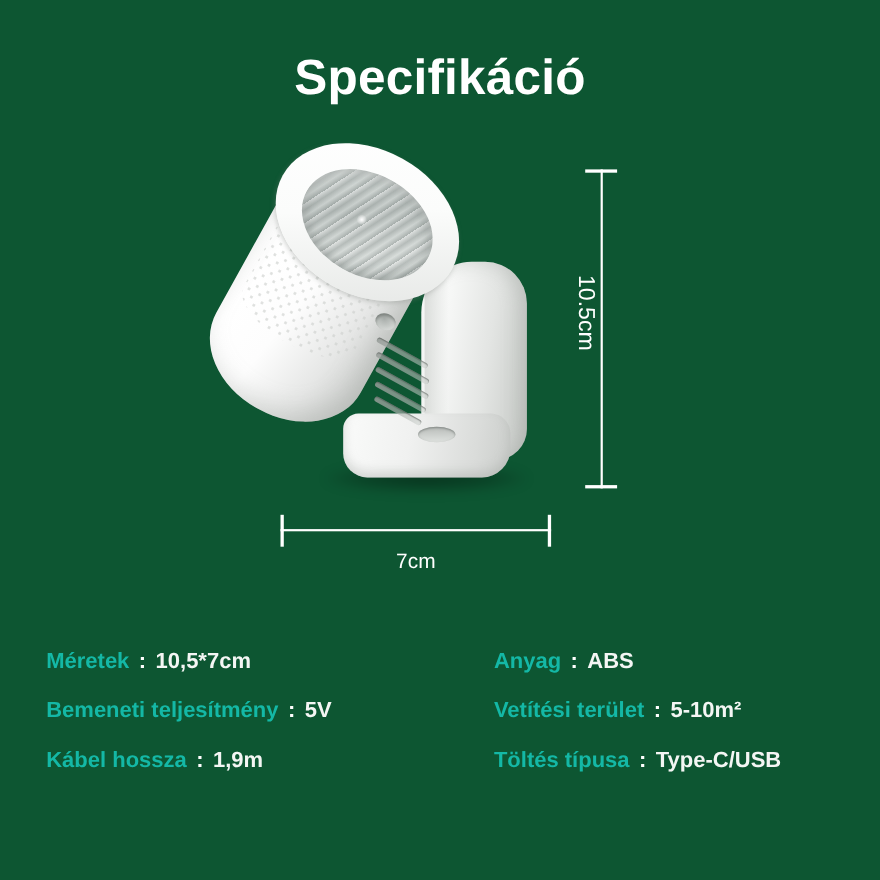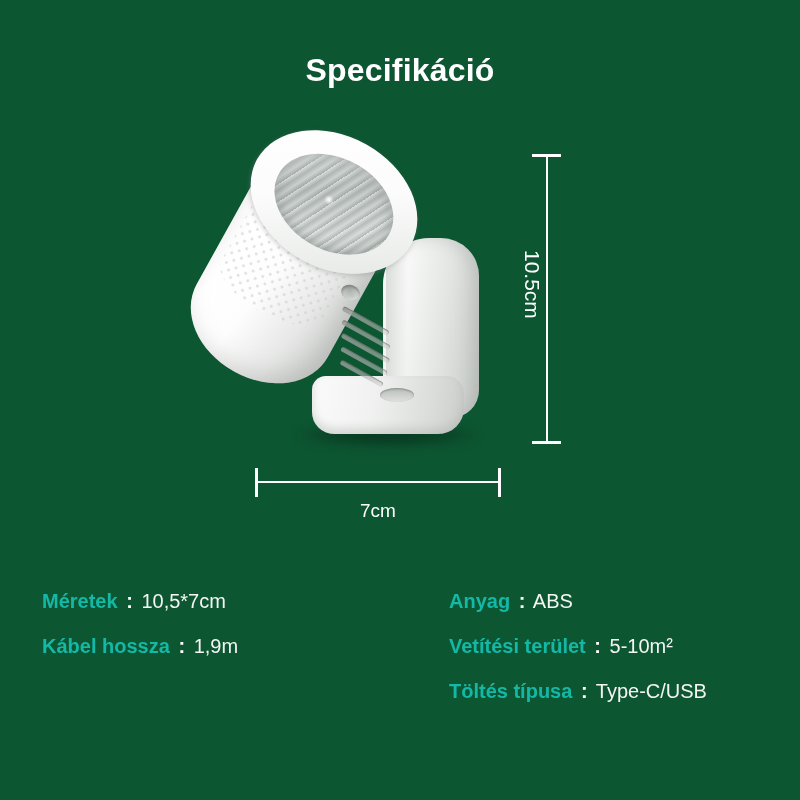--- a/index.html
+++ b/index.html
@@ -23,21 +23,21 @@
   }
 
   
   #title {
     position: absolute;
     left: 0;
     top: 44px;
     width: 800px;
     text-align: center;
     color: #ffffff;
-    font-size: 32px;
+    font-size: 45px;
     font-weight: bold;
     letter-spacing: 0.2px;
     line-height: 52px;
   }
 
   
   #product-area {
     position: absolute;
     left: 240px;
     top: 130px;
@@ -272,21 +272,21 @@
   .spec-label {
     font-weight: bold;
     color: #14b8a6;
   }
   .spec-sep {
     font-weight: bold;
     color: #ffffff;
     padding: 0 3px;
   }
   .spec-value {
-    font-weight: normal;
+    font-weight: bold;
     color: #f4f6f4;
   }
 </style>
 </head>
 <body>
 
 <div id="page">
 
   <div id="title">Specifikáció</div>
 
@@ -334,20 +334,25 @@
 
     <div class="spec-col" id="spec-col-left">
 
       <div class="spec-row">
         <span class="spec-label">Méretek</span>
         <span class="spec-sep">:</span>
         <span class="spec-value">10,5*7cm</span>
       </div>
 
 
+      <div class="spec-row">
+        <span class="spec-label">Bemeneti teljesítmény</span>
+        <span class="spec-sep">:</span>
+        <span class="spec-value">5V</span>
+      </div>
 
       <div class="spec-row">
         <span class="spec-label">Kábel hossza</span>
         <span class="spec-sep">:</span>
         <span class="spec-value">1,9m</span>
       </div>
 
     </div>
 
     <div class="spec-col" id="spec-col-right">

